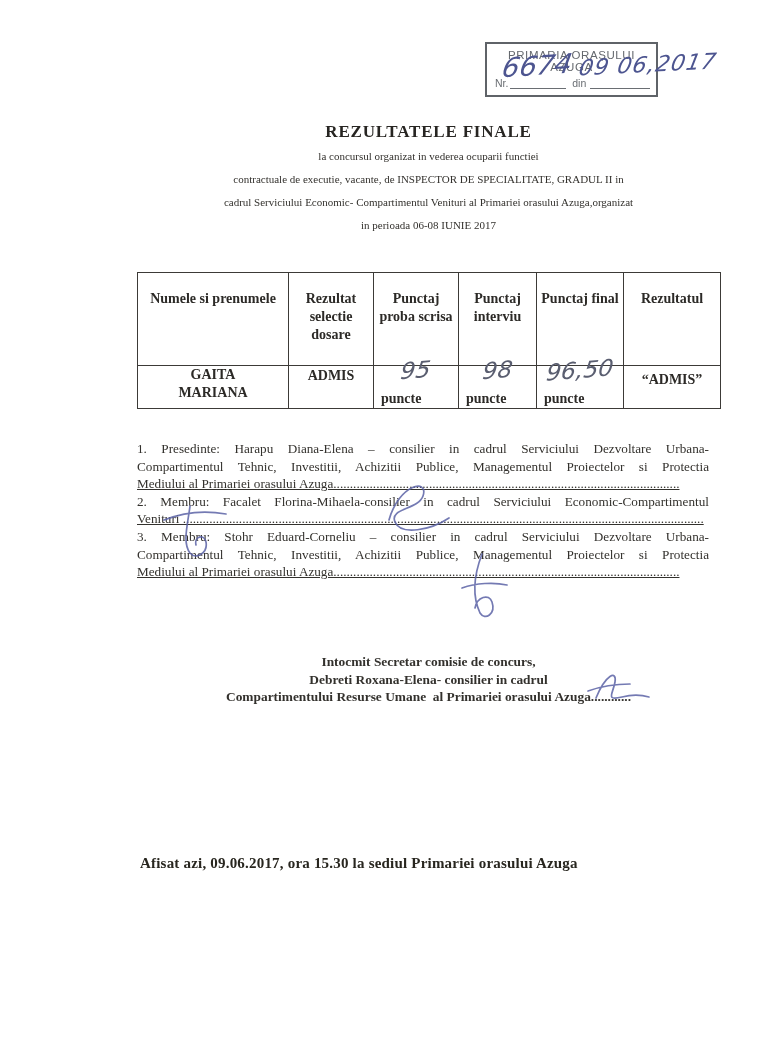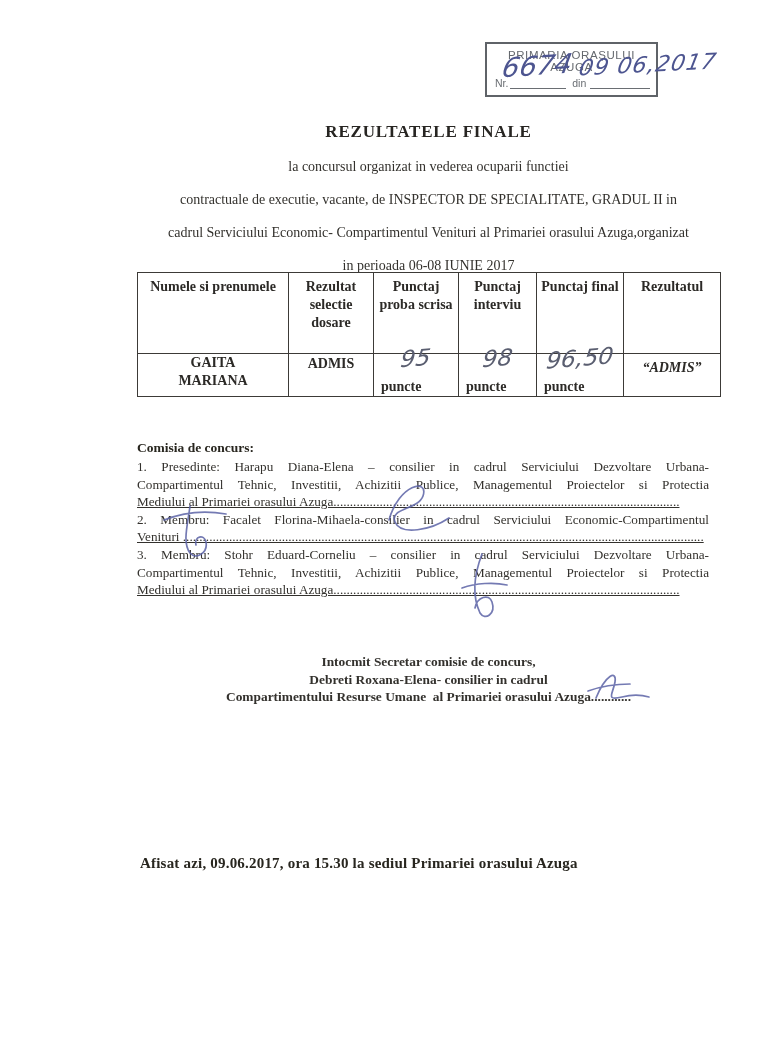--- a/index.html
+++ b/index.html
@@ -18,33 +18,33 @@
     font-family:"Liberation Sans","DejaVu Sans",sans-serif;font-size:10.5px;color:#6a6e73;}
   .stamp-ul{display:inline-block;border-bottom:1.5px solid #6a6e73;height:10px;}
   .ul1{width:56px;margin:0 6px 0 2px;}
   .ul2{width:60px;margin-left:4px;}
   .hw{font-family:"DejaVu Sans",sans-serif;font-style:italic;color:#4d5590;}
   .stamp-nr{position:absolute;left:16px;top:6px;font-size:27px;transform:skewX(-14deg) rotate(-4deg);white-space:nowrap;}
   .stamp-date{position:absolute;left:93px;top:8px;font-size:22px;transform:skewX(-14deg) rotate(-3deg);white-space:nowrap;letter-spacing:1px;}
   
   .title-block{position:absolute;left:137px;top:122px;width:583px;text-align:center;}
   .doc-title{font-size:17px;font-weight:bold;letter-spacing:.8px;color:#272522;}
-  .doc-sub{font-size:14px;line-height:17px;margin-top:16px;color:#33312d;}
+  .doc-sub{font-size:11px;line-height:17px;margin-top:6px;color:#33312d;}
   
   table.results{position:absolute;left:137px;top:272px;border-collapse:collapse;table-layout:fixed;}
   table.results td{border:1.6px solid #3c3a37;vertical-align:top;text-align:center;
     font-weight:bold;font-size:14px;color:#2c2a27;padding:0;}
-  tr.hdr td{height:75px;padding-top:5px;line-height:18px;}
+  tr.hdr td{height:75px;padding-top:17px;line-height:18px;}
   tr.dat td{height:42px;}
   .name-cell div{line-height:18px;}
   .score-wrap{display:flex;flex-direction:column;height:42px;text-align:left;}
   .score{align-self:center;font-size:23px;line-height:20px;margin-top:-6px;
     transform:skewX(-12deg) rotate(-5deg);color:#5a5e70;font-weight:normal;position:relative;z-index:2;}
   .puncte{margin-top:auto;padding:0 0 1px 7px;font-size:14px;}
-  .admis-q{padding-top:6px;display:block;font-style:italic;}
+  .admis-q{padding-top:6px;display:block;}
   .admis{padding-top:2px;display:block;}
   
   .commission{position:absolute;left:137px;top:440px;width:572px;}
   .com-head{font-size:13.5px;font-weight:bold;margin-bottom:2px;color:#28261f;}
   .com-line{font-size:13.2px;line-height:17.6px;height:17.6px;overflow:hidden;color:#33312d;}
   .l-just{text-align:justify;text-align-last:justify;}
   .l-dots{white-space:nowrap;text-decoration:underline;}
   
   .secretary{position:absolute;left:137px;top:653px;width:583px;text-align:center;font-weight:bold;}
   .sec-line{font-size:13.4px;line-height:17.6px;color:#33312d;white-space:pre-wrap;}
@@ -125,21 +125,20 @@
           </div>
         </td>
         <td>
           <span class="admis-q">“ADMIS”</span>
         </td>
       </tr>
     </tbody>
   </table>
 
   <div class="commission">
-    <div class="com-head">Comisia de concurs:</div>
     <div class="com-line l-just">1. Presedinte: Harapu Diana-Elena – consilier in cadrul Serviciului Dezvoltare Urbana-</div>
     <div class="com-line l-just">Compartimentul Tehnic, Investitii, Achizitii Publice, Managementul Proiectelor si Protectia</div>
     <div class="com-line l-dots">Mediului al Primariei orasului Azuga.........................................................................................................</div>
     <div class="com-line l-just">2. Membru: Facalet Florina-Mihaela-consilier in cadrul Serviciului Economic-Compartimentul</div>
     <div class="com-line l-dots">Venituri ..............................................................................................................................................................</div>
     <div class="com-line l-just">3. Membru: Stohr Eduard-Corneliu – consilier in cadrul Serviciului Dezvoltare Urbana-</div>
     <div class="com-line l-just">Compartimentul Tehnic, Investitii, Achizitii Publice, Managementul Proiectelor si Protectia</div>
     <div class="com-line l-dots">Mediului al Primariei orasului Azuga.........................................................................................................</div>
   </div>
 

